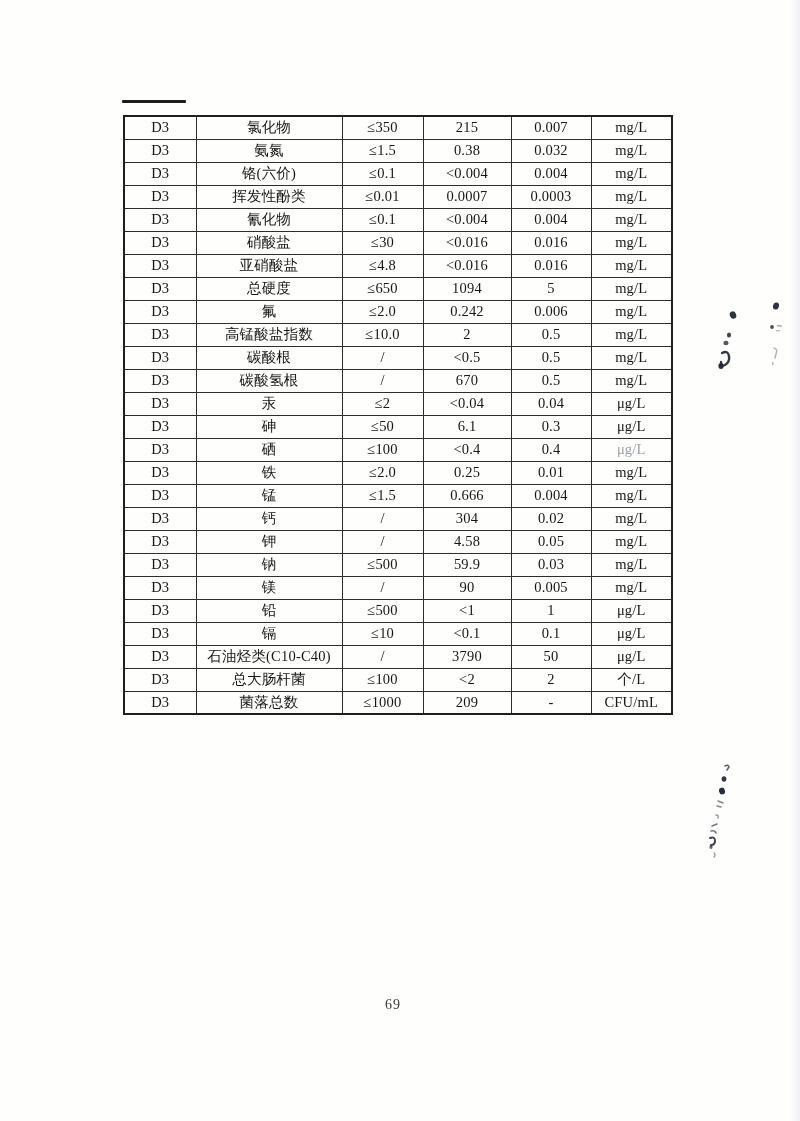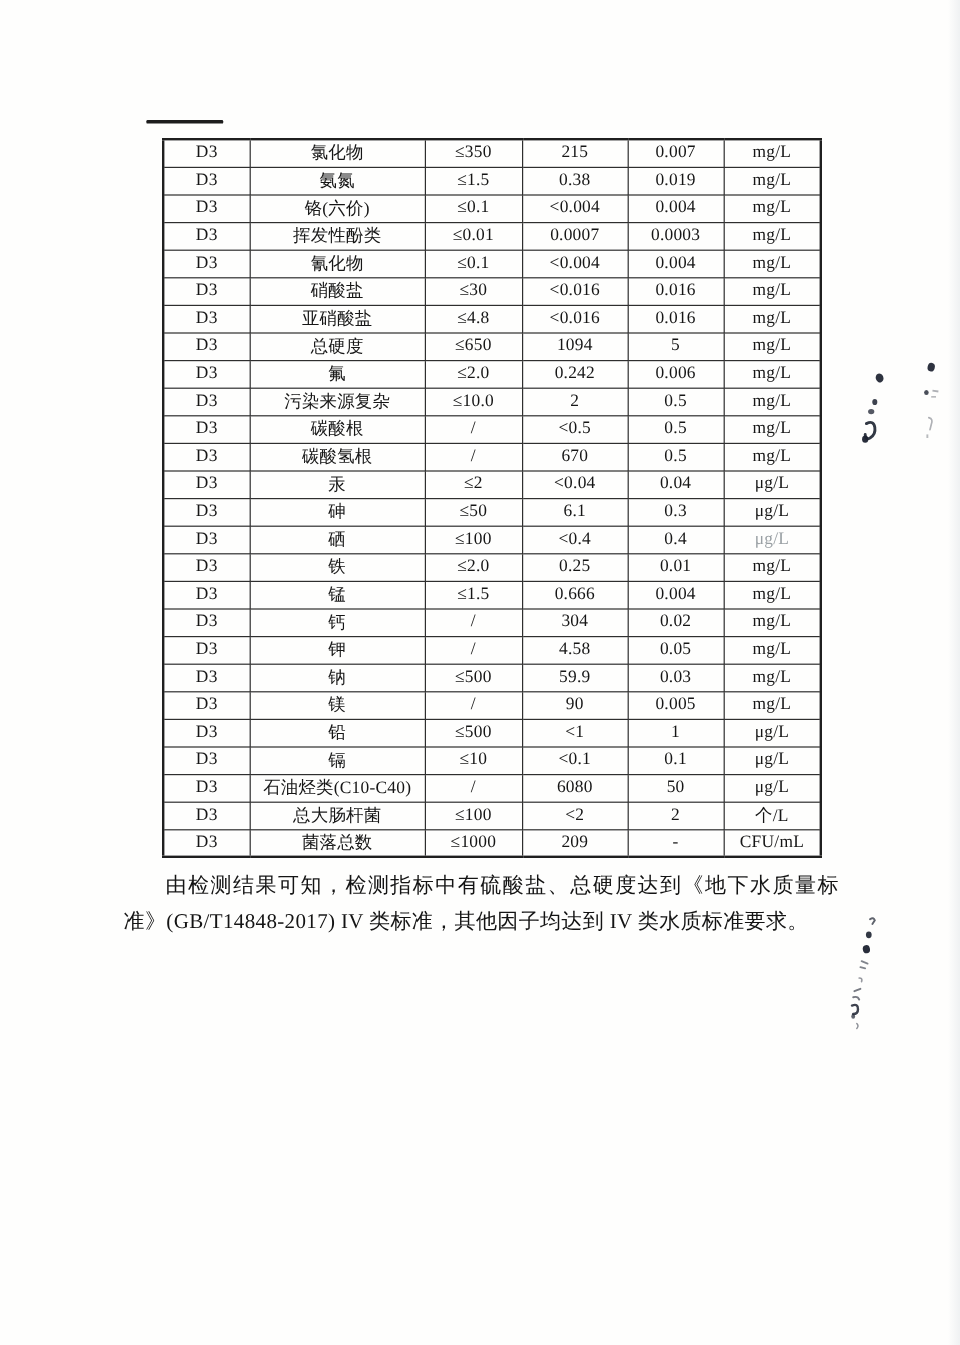--- a/index.html
+++ b/index.html
@@ -16,21 +16,21 @@
                 #fefefd;
   }
   
   .top-fragment {
     position: absolute; left: 122px; top: 100px;
     width: 64px; height: 3px; background: #1d1d1d;
     border-radius: 1px;
   }
   
   table.results {
-    position: absolute; left: 135px; top: 115px;
+    position: absolute; left: 123px; top: 115px;
     width: 548px;
     border-collapse: collapse;
     table-layout: fixed;
     font-size: 14.5px;
     color: #161616;
   }
   table.results td {
     border: 1px solid #2e2e2e;
     height: 23px;
     text-align: center;
@@ -94,21 +94,21 @@
           <td>≤350</td>
           <td>215</td>
           <td>0.007</td>
           <td>mg/L</td>
         </tr>
         <tr>
           <td>D3</td>
           <td>氨氮</td>
           <td>≤1.5</td>
           <td>0.38</td>
-          <td>0.019</td>
+          <td>0.032</td>
           <td>mg/L</td>
         </tr>
         <tr>
           <td>D3</td>
           <td>铬(六价)</td>
           <td>≤0.1</td>
           <td>&lt;0.004</td>
           <td>0.004</td>
           <td>mg/L</td>
         </tr>
@@ -155,21 +155,21 @@
         <tr>
           <td>D3</td>
           <td>氟</td>
           <td>≤2.0</td>
           <td>0.242</td>
           <td>0.006</td>
           <td>mg/L</td>
         </tr>
         <tr>
           <td>D3</td>
-          <td>污染来源复杂</td>
+          <td>高锰酸盐指数</td>
           <td>≤10.0</td>
           <td>2</td>
           <td>0.5</td>
           <td>mg/L</td>
         </tr>
         <tr>
           <td>D3</td>
           <td>碳酸根</td>
           <td>/</td>
           <td>&lt;0.5</td>
@@ -269,21 +269,21 @@
           <td>镉</td>
           <td>≤10</td>
           <td>&lt;0.1</td>
           <td>0.1</td>
           <td>μg/L</td>
         </tr>
         <tr>
           <td>D3</td>
           <td>石油烃类(C10-C40)</td>
           <td>/</td>
-          <td>6080</td>
+          <td>3790</td>
           <td>50</td>
           <td>μg/L</td>
         </tr>
         <tr>
           <td>D3</td>
           <td>总大肠杆菌</td>
           <td>≤100</td>
           <td>&lt;2</td>
           <td>2</td>
           <td>个/L</td>
@@ -293,23 +293,23 @@
           <td>菌落总数</td>
           <td>≤1000</td>
           <td>209</td>
           <td>-</td>
           <td>CFU/mL</td>
         </tr>
       </tbody>
   </table>
 
   <div class="body-text">
-    <p>由检测结果可知，检测指标中有硫酸盐、总硬度达到《地下水质量标准》(GB/T14848-2017) IV 类标准，其他因子均达到 IV 类水质标准要求。</p>
   </div>
 
+  <div class="page-number">69</div>
 
   <svg class="ink ink-1" width="80" height="90" viewBox="0 0 80 90">
     <g fill="#1c2230" stroke="none">
       <ellipse cx="21" cy="19" rx="3.2" ry="3.8" opacity="0.92" transform="rotate(-20 21 19)"></ellipse>
       <ellipse cx="17" cy="39" rx="2.1" ry="2.6" opacity="0.85"></ellipse>
       <ellipse cx="14" cy="47" rx="2.6" ry="2.2" opacity="0.75"></ellipse>
       <path d="M10 57 q6 -3 7 3 q1 6 -4 9 q-4 2 -4 -3" fill="none" stroke="#1c2230" stroke-width="2.4" opacity="0.9" stroke-linecap="round"></path>
       <ellipse cx="9" cy="70" rx="2.6" ry="3" opacity="0.95"></ellipse>
       <ellipse cx="64" cy="10" rx="3" ry="3.6" opacity="0.92" transform="rotate(15 64 10)"></ellipse>
       <ellipse cx="60" cy="31" rx="1.9" ry="2.1" opacity="0.8"></ellipse>

